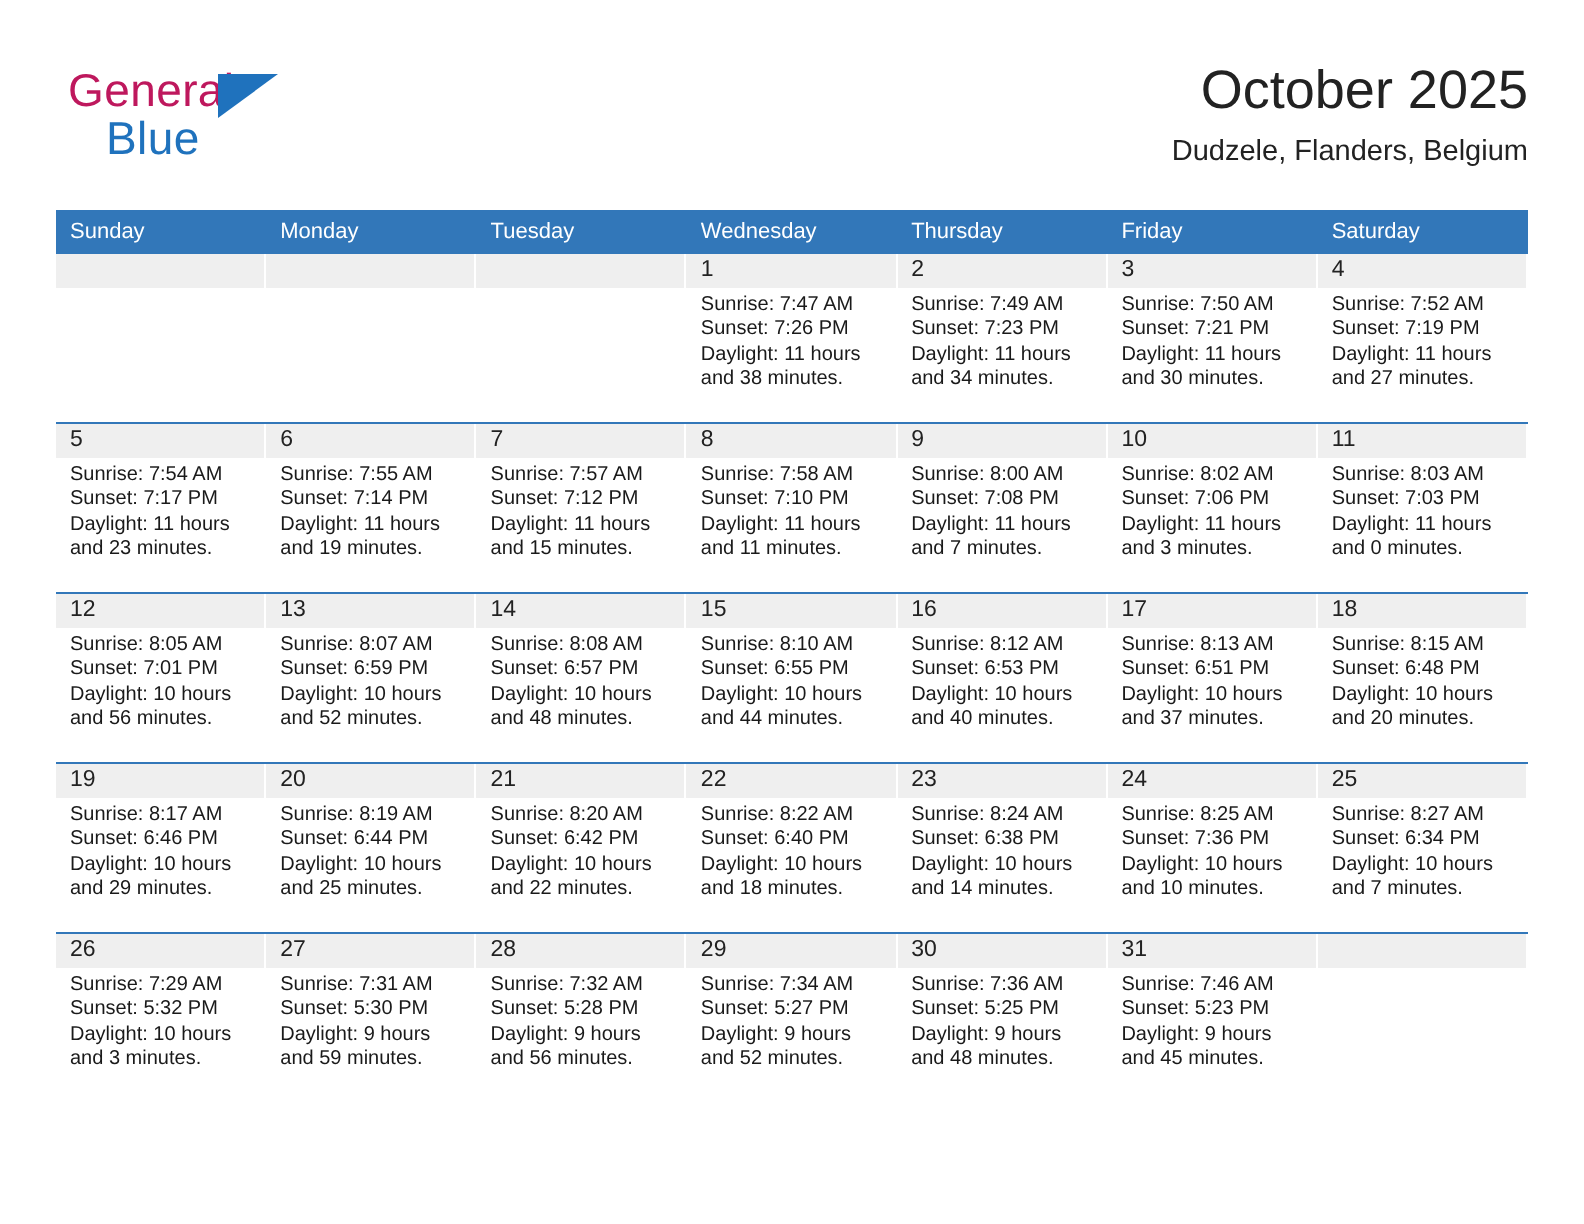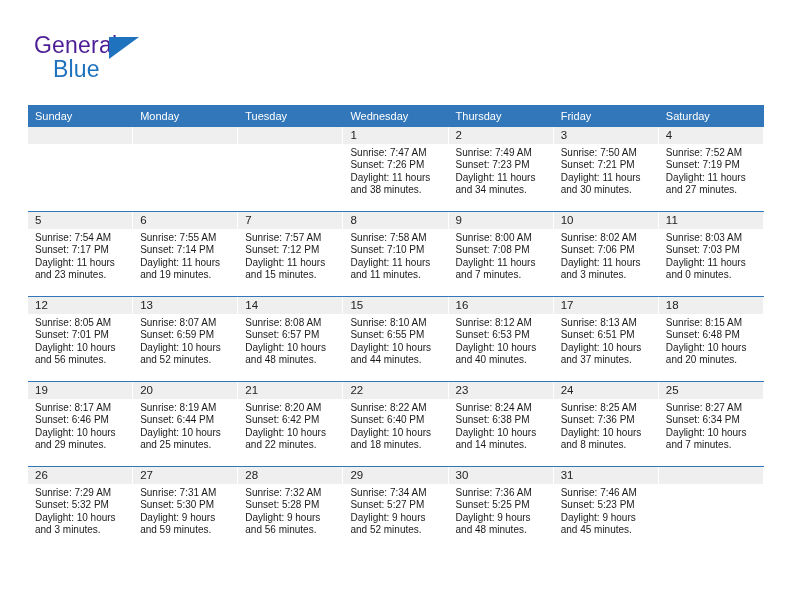--- a/index.html
+++ b/index.html
@@ -35,21 +35,21 @@
     top: 4px;
     width: 180px;
     height: 58px;
   }
   .logo-general {
     position: absolute;
     left: 0;
     top: 0;
     font-size: 23px;
     letter-spacing: 0.2px;
-    color: #4c1d95;
+    color: #be185d;
     font-family: "Liberation Sans", sans-serif;
   }
   .logo-tri {
     position: absolute;
     left: 75px;
     top: 5px;
     width: 0;
     height: 0;
     border-left: 30px solid #1f72bd;
     border-bottom: 22px solid transparent;
@@ -149,20 +149,24 @@
 <div class="page">
 
   <div class="header">
 
     <div class="logo">
       <span class="logo-general">General</span>
       <span class="logo-tri"></span>
       <span class="logo-blue">Blue</span>
     </div>
 
+    <div class="title-wrap">
+      <div class="cal-title">October 2025</div>
+      <div class="cal-subtitle">Dudzele, Flanders, Belgium</div>
+    </div>
 
   </div>
 
   <table class="cal">
     <thead>
       <tr>
         <th>Sunday</th>
         <th>Monday</th>
         <th>Tuesday</th>
         <th>Wednesday</th>
@@ -447,21 +451,21 @@
               </div>
             </div>
           </td>
           <td>
             <div class="cell">
               <div class="daynum">24</div>
               <div class="info">
                 <div>Sunrise: 8:25 AM</div>
                 <div>Sunset: 7:36 PM</div>
                 <div>Daylight: 10 hours</div>
-                <div>and 8 minutes.</div>
+                <div>and 10 minutes.</div>
               </div>
             </div>
           </td>
           <td>
             <div class="cell">
               <div class="daynum">25</div>
               <div class="info">
                 <div>Sunrise: 8:27 AM</div>
                 <div>Sunset: 6:34 PM</div>
                 <div>Daylight: 10 hours</div>

